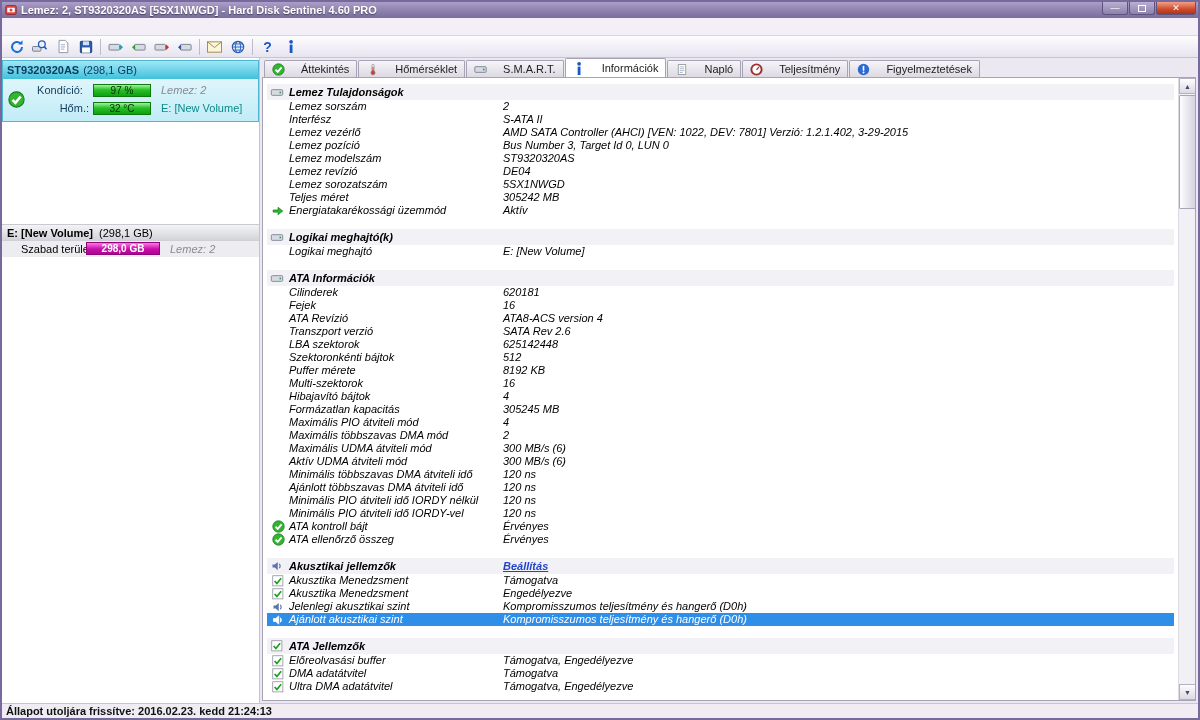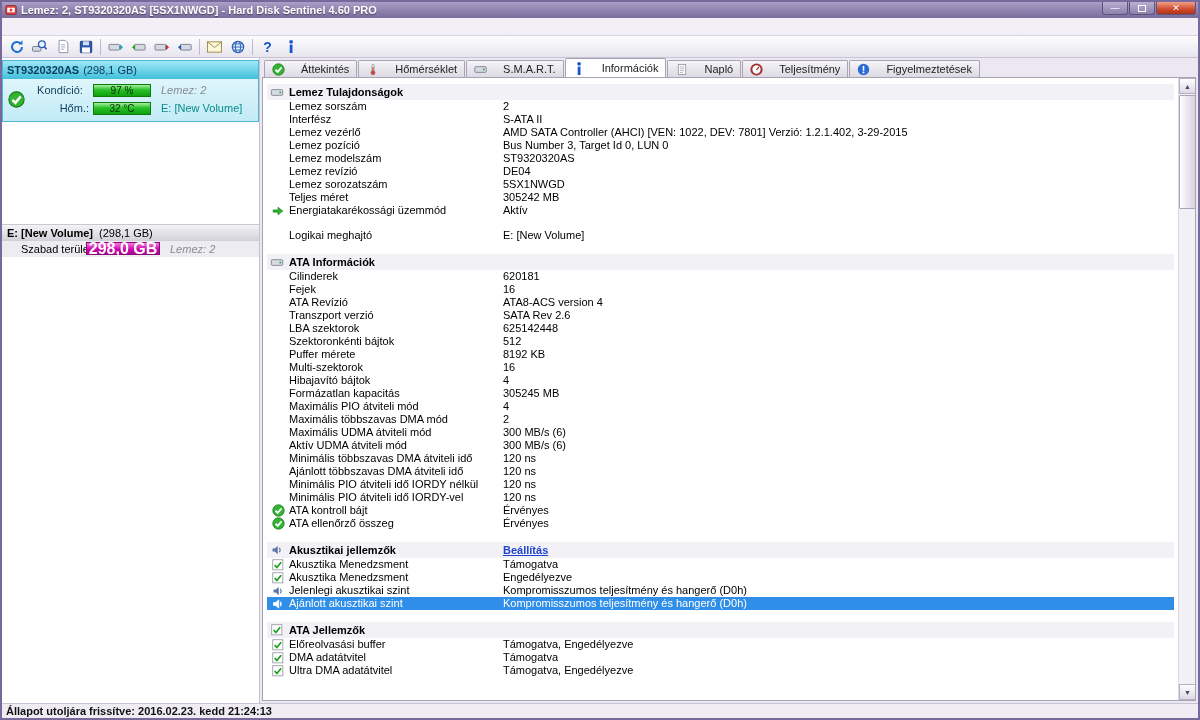--- a/index.html
+++ b/index.html
@@ -42,31 +42,31 @@
   .si-extra { position:absolute; left:158px; }
   .row1 { top:5px;text-align:center; } .row2 { top:23px; }
   .txt-dim { color:#8a8a92; font-style:italic; }
   .txt-teal { color:#0a8a8a; }
 
   .part-card { margin-top:102px; cursor:default; }
   .part-header { height:17px; background:linear-gradient(#f4f4f6,#d3d3db); border-top:1px solid #c9c9d2; border-bottom:1px solid #cfcfd8; display:flex; align-items:center; padding:0 5px; }
   .part-name { font-weight:bold; margin-right:6px; }
   .part-row { height:16px; background:#ededf1; position:relative; }
   .free-label { position:absolute; left:3px; top:2px;margin-left:16px; }
-  .free-bar { position:absolute; left:84px; top:1px; width:74px; height:13px; background:linear-gradient(#f87ae0,#cc0cae 55%,#a8088e); border:1px solid #90067a; color:#fff; font-weight:bold; font-size:16px; text-align:center; line-height:12px; }
+  .free-bar { position:absolute; left:84px; top:1px; width:74px; height:13px; background:linear-gradient(#f87ae0,#cc0cae 55%,#a8088e); border:1px solid #90067a; color:#fff; font-weight:bold; font-size:10px; text-align:center; line-height:12px; }
   .free-extra { position:absolute; left:168px; top:2px; }
 
   
   .content { flex:1; position:relative; background:#ebe8f1; min-width:0; }
   .tabs { height:19px; display:flex; align-items:flex-end; padding-left:4px; }
   .tab { height:17px; display:flex; align-items:center; gap:16px; padding:0 7px; background:linear-gradient(#f6f5f8,#dcd9e3); border:1px solid #a7a3b4; border-bottom:none; border-radius:2px 2px 0 0; margin-right:1px; color:#222; cursor:default; white-space:nowrap; }
   .tab.active { background:#fff; height:19px; position:relative; z-index:3; font-weight:normal; }
   .tab .t-icon { display:inline-flex; width:13px; height:13px; align-items:center; justify-content:center; }
 
-  .panel { position:absolute; top:19px; left:2px; right:2px; bottom:2px; background:#fff; border:1px solid #a7a3b4; overflow:hidden; z-index:2; }
+  .panel { position:absolute; top:19px; left:2px; right:2px; bottom:2px; background:#fff; border:1px solid #a7a3b4; overflow:hidden; z-index:2;font-style:italic; }
   .rows { position:absolute; top:6px; left:4px; right:21px; bottom:0; overflow:hidden; }
 
   .section { margin-bottom:12px; }
   .sec-header { height:16px; background:#f1f1f6; display:flex; align-items:center; gap:5px; font-weight:bold; padding-left:3px; position:relative; }
   .sec-icon { display:inline-flex; width:14px; height:13px; align-items:center; justify-content:center; }
   .sec-link { position:absolute; left:236px; color:#2244cc; font-weight:bold; text-decoration:underline; cursor:pointer; }
 
   .row { height:13px; line-height:13px; position:relative; padding-left:22px; white-space:nowrap; cursor:default; }
   .row-icon { position:absolute; left:5px; top:0; width:15px; height:13px; display:inline-flex; align-items:center; }
   .row-value { position:absolute; left:236px; top:0; }
@@ -319,20 +319,29 @@
               <div class="row"><span class="row-icon"></span><span class="row-label">Lemez revízió</span><span class="row-value">DE04</span></div>
               <div class="row"><span class="row-icon"></span><span class="row-label">Lemez sorozatszám</span><span class="row-value">5SX1NWGD</span></div>
               <div class="row"><span class="row-icon"></span><span class="row-label">Teljes méret</span><span class="row-value">305242 MB</span></div>
               <div class="row"><span class="row-icon">
                   <svg width="12" height="12" viewBox="0 0 16 16">
                     <path d="M1.5 9.5 L8 9.5 L8 13 L14.5 8 L8 3 L8 6.5 L1.5 6.5 Z" fill="#2db52d" stroke="#157515" stroke-width="0.8"></path>
                   </svg>
                 </span><span class="row-label">Energiatakarékossági üzemmód</span><span class="row-value">Aktív</span></div>
             </div>
             <div class="section">
+              <div class="sec-header">
+                <span class="sec-icon">
+                  <svg width="14" height="13" viewBox="0 0 16 16">
+                    <rect x="1" y="4.5" width="14" height="7" rx="1.2" fill="#d6dae2" stroke="#707a8a"></rect>
+                    <circle cx="12" cy="8" r="1.1" fill="#3aa03a"></circle>
+                  </svg>
+                </span>
+                <span>Logikai meghajtó(k)</span>
+              </div>
               <div class="row"><span class="row-icon"></span><span class="row-label">Logikai meghajtó</span><span class="row-value">E: [New Volume]</span></div>
             </div>
             <div class="section">
               <div class="sec-header">
                 <span class="sec-icon">
                   <svg width="14" height="13" viewBox="0 0 16 16">
                     <rect x="1" y="4.5" width="14" height="7" rx="1.2" fill="#d6dae2" stroke="#707a8a"></rect>
                     <circle cx="12" cy="8" r="1.1" fill="#3aa03a"></circle>
                   </svg>
                 </span>

